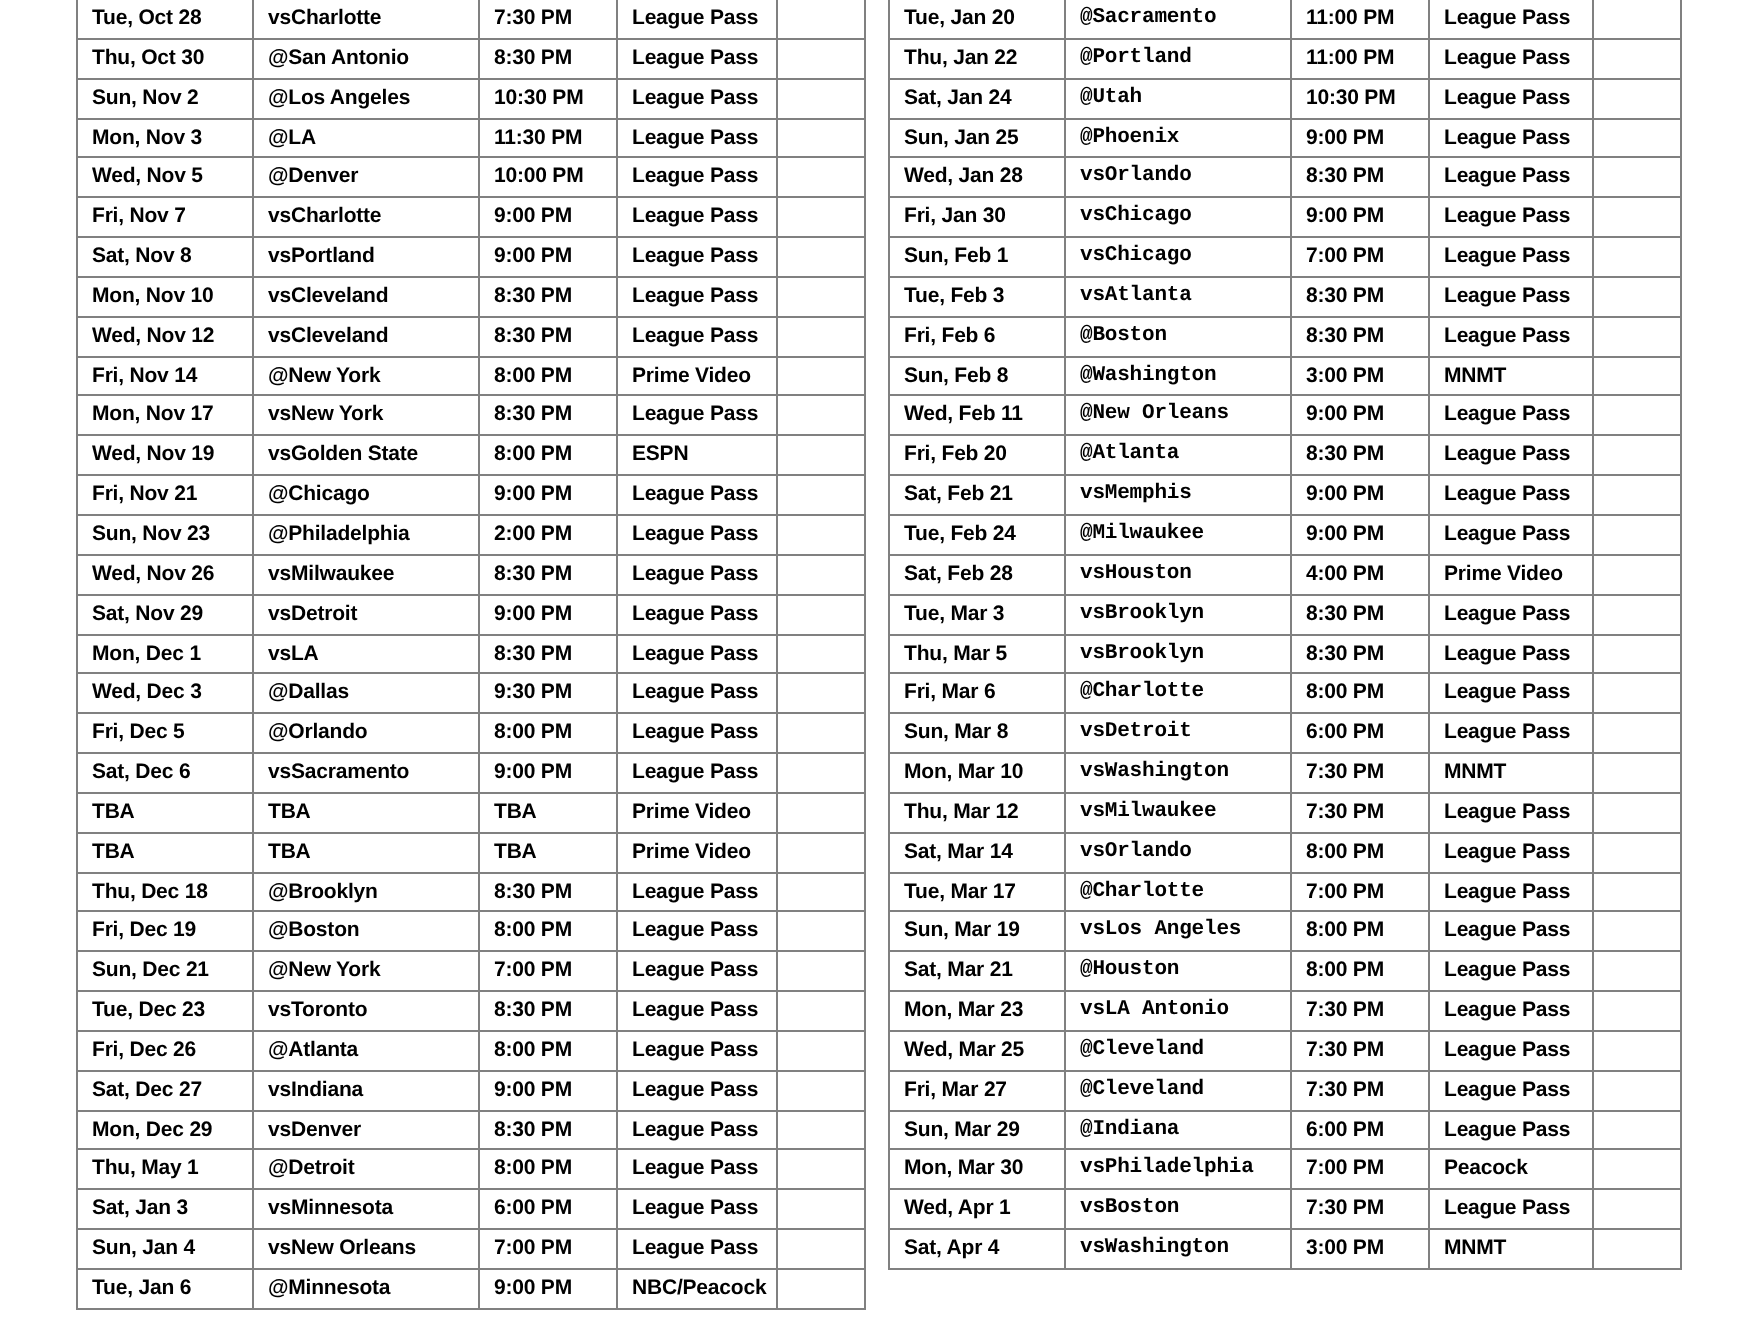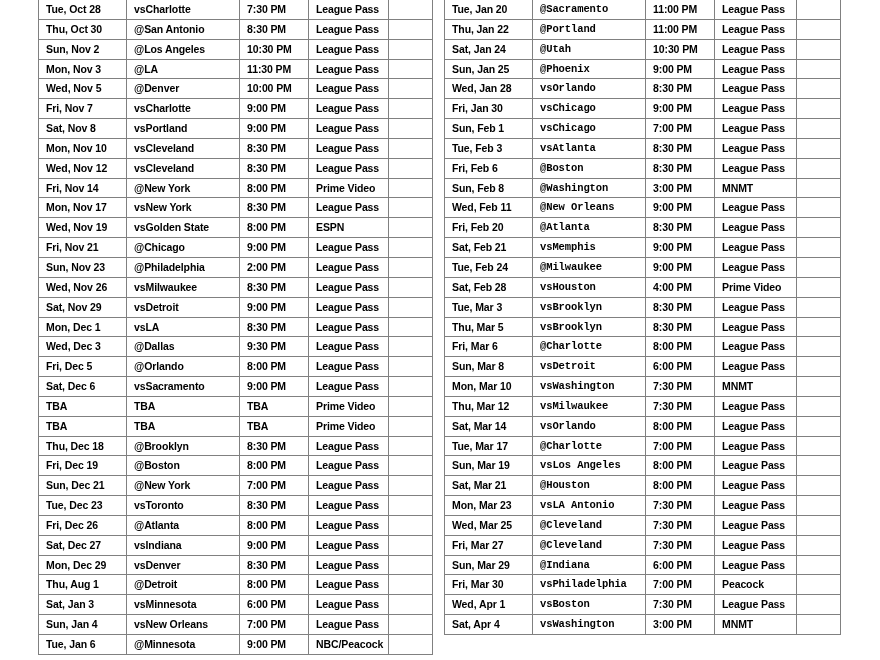--- a/index.html
+++ b/index.html
@@ -274,21 +274,21 @@
             <td class="c-note"></td>
           </tr>
           <tr>
             <td class="c-date">Mon, Dec 29</td>
             <td class="c-opp">vsDenver</td>
             <td class="c-time">8:30 PM</td>
             <td class="c-bcast">League Pass</td>
             <td class="c-note"></td>
           </tr>
           <tr>
-            <td class="c-date">Thu, Aug 1</td>
+            <td class="c-date">Thu, May 1</td>
             <td class="c-opp">@Detroit</td>
             <td class="c-time">8:00 PM</td>
             <td class="c-bcast">League Pass</td>
             <td class="c-note"></td>
           </tr>
           <tr>
             <td class="c-date">Sat, Jan 3</td>
             <td class="c-opp">vsMinnesota</td>
             <td class="c-time">6:00 PM</td>
             <td class="c-bcast">League Pass</td>
@@ -519,21 +519,21 @@
             <td class="c-note"></td>
           </tr>
           <tr>
             <td class="c-date">Sun, Mar 29</td>
             <td class="c-opp">@Indiana</td>
             <td class="c-time">6:00 PM</td>
             <td class="c-bcast">League Pass</td>
             <td class="c-note"></td>
           </tr>
           <tr>
-            <td class="c-date">Fri, Mar 30</td>
+            <td class="c-date">Mon, Mar 30</td>
             <td class="c-opp">vsPhiladelphia</td>
             <td class="c-time">7:00 PM</td>
             <td class="c-bcast">Peacock</td>
             <td class="c-note"></td>
           </tr>
           <tr>
             <td class="c-date">Wed, Apr 1</td>
             <td class="c-opp">vsBoston</td>
             <td class="c-time">7:30 PM</td>
             <td class="c-bcast">League Pass</td>

